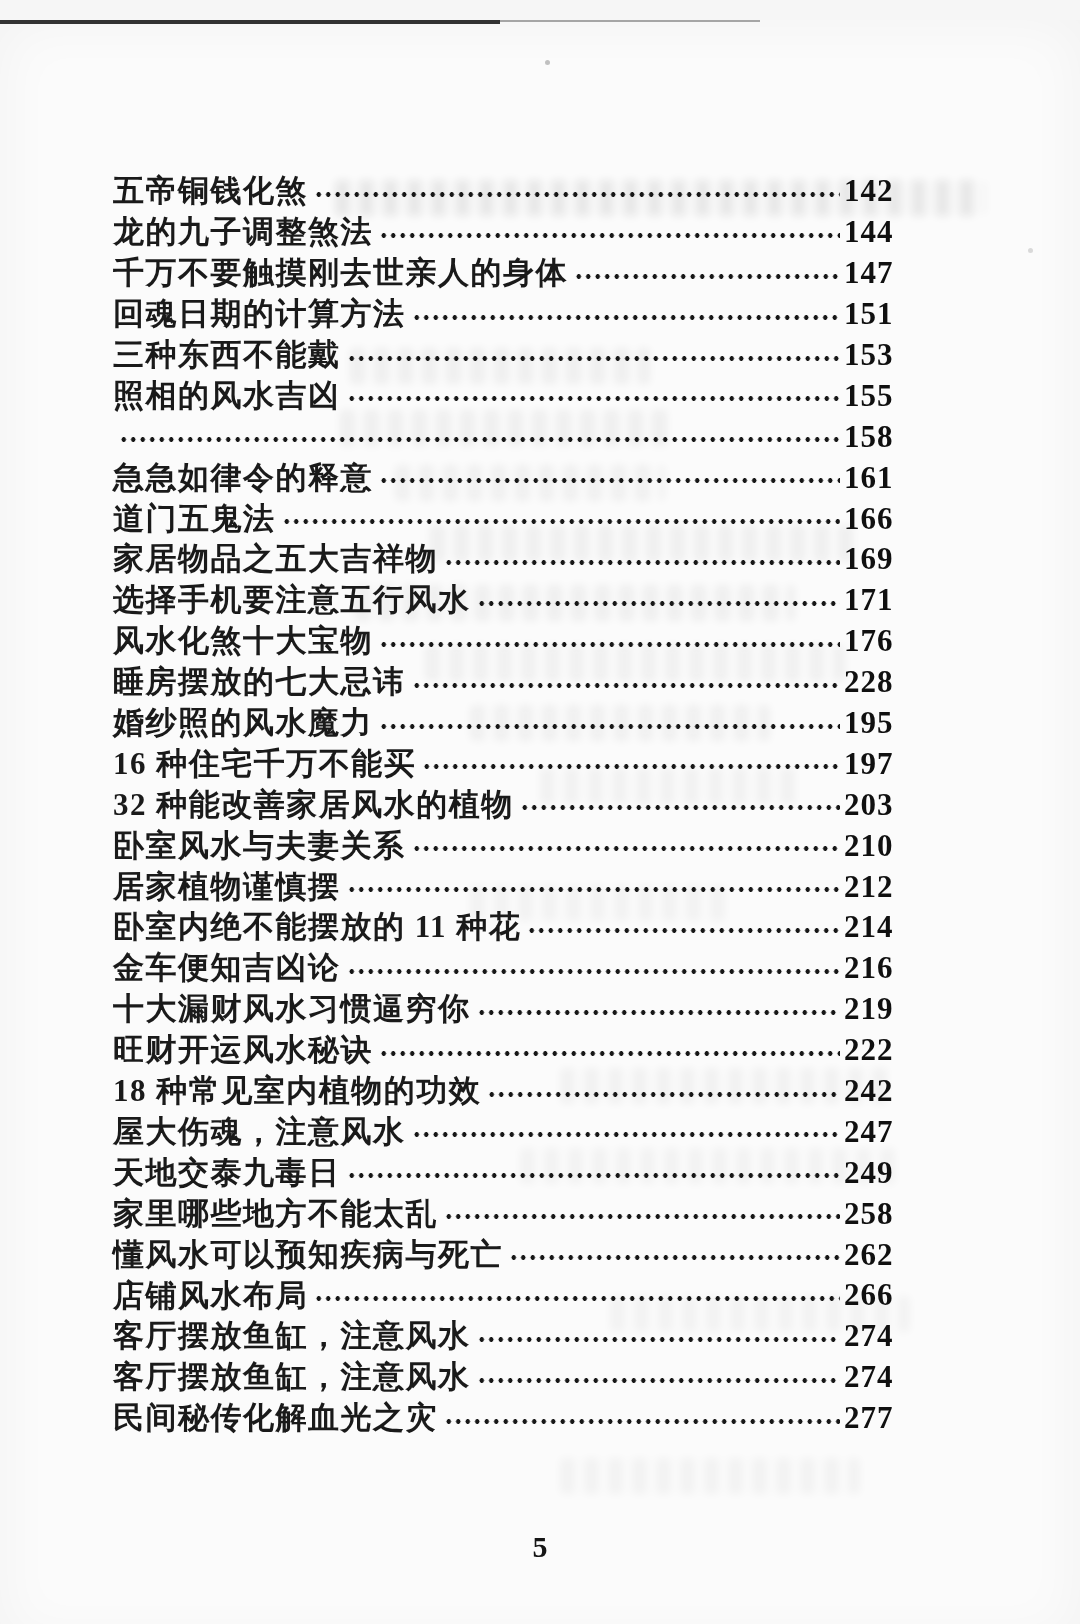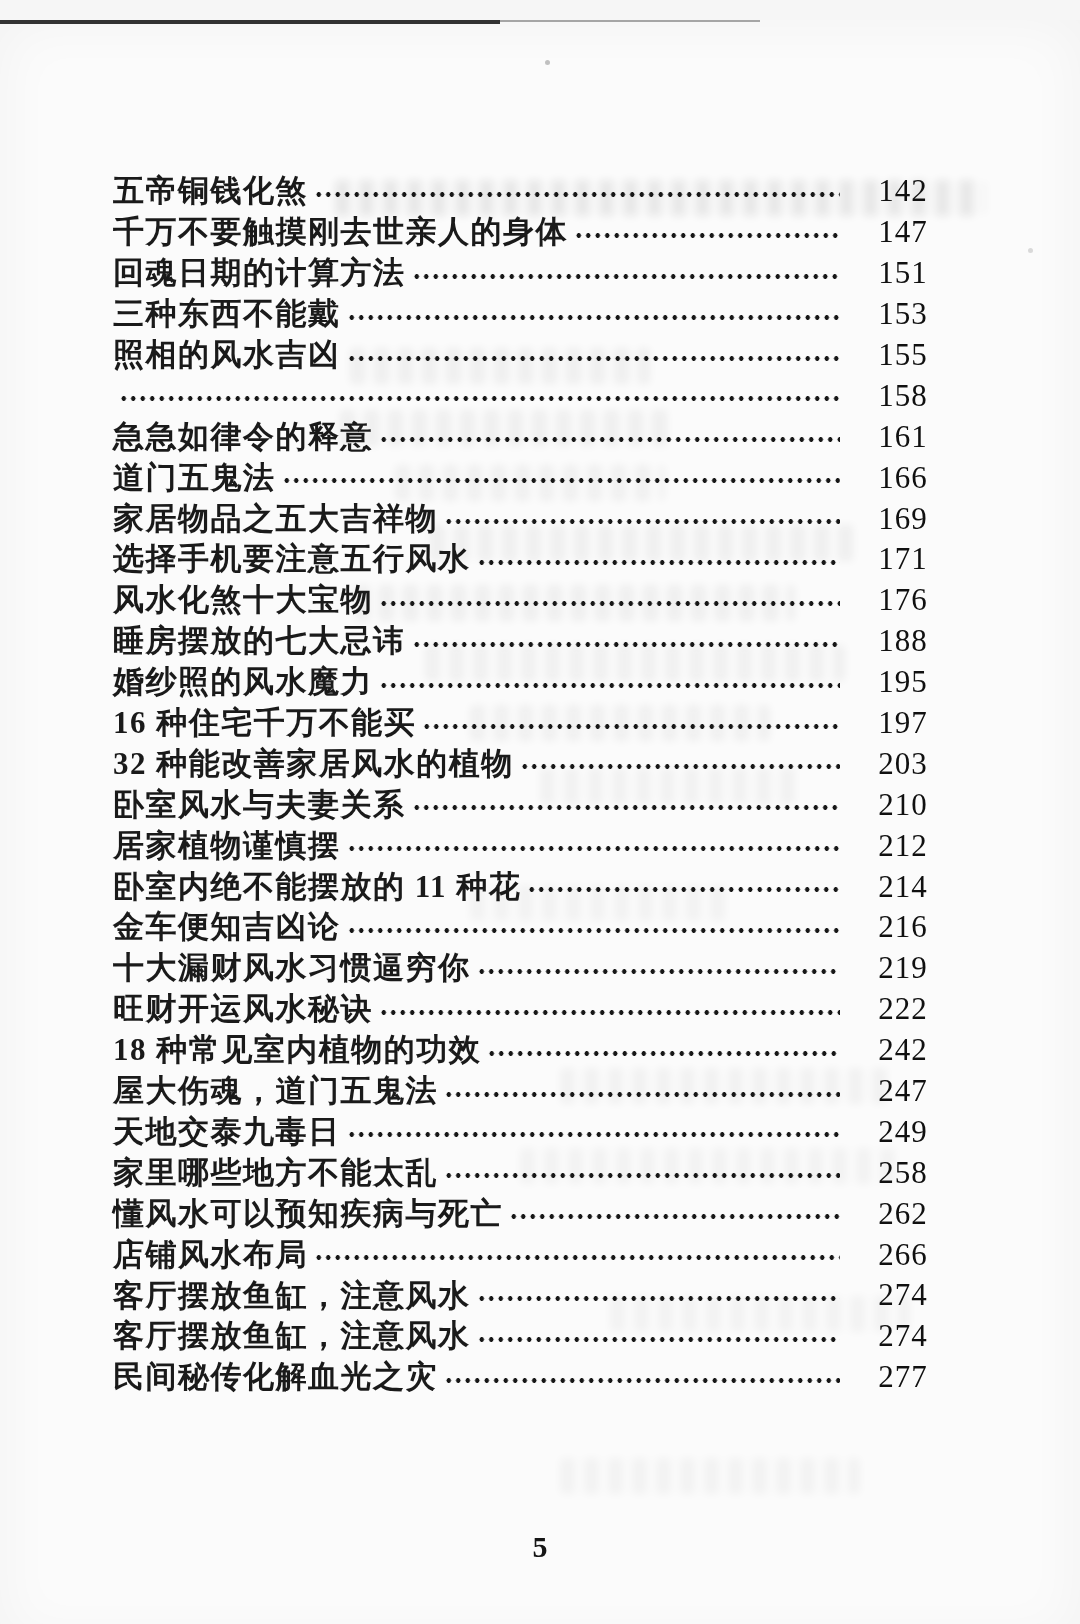--- a/index.html
+++ b/index.html
@@ -54,22 +54,22 @@
     height:31px;
     margin:6px 4px 0 6px;
     background-image:radial-gradient(circle,#161616 2.1px,rgba(0,0,0,0) 2.6px);
     background-size:9.5px 31px;
     background-repeat:repeat-x;
     background-position:left center;
     min-width:12px;
   }
   .toc-page{
     flex:0 0 118px;
-    text-align:center;
-    font-size:31px;font-weight:normal;color:#101010;
+    text-align:left;
+    font-size:31px;font-weight:bold;color:#101010;
     font-family:"Liberation Serif","DejaVu Serif",serif;
     letter-spacing:1px;
   }
   .folio{
     position:absolute;left:0;top:1510px;width:1080px;
     text-align:center;
     font-size:30px;font-weight:bold;color:#151515;
   }
   
   .ghost{
@@ -105,20 +105,25 @@
   <div class="ghost" style="left:610px;top:1276px;width:300px;opacity:.07;"></div>
   <div class="ghost" style="left:560px;top:1438px;width:300px;opacity:.07;"></div>
 
   <div class="toc" id="toc">
     <div class="toc-row">
       <span class="toc-title">五帝铜钱化煞</span>
       <span class="leader"></span>
       <span class="toc-page">142</span>
     </div>
 
+    <div class="toc-row">
+      <span class="toc-title">龙的九子调整煞法</span>
+      <span class="leader"></span>
+      <span class="toc-page">144</span>
+    </div>
 
     <div class="toc-row">
       <span class="toc-title">千万不要触摸刚去世亲人的身体</span>
       <span class="leader"></span>
       <span class="toc-page">147</span>
     </div>
 
     <div class="toc-row">
       <span class="toc-title">回魂日期的计算方法</span>
       <span class="leader"></span>
@@ -169,21 +174,21 @@
     <div class="toc-row">
       <span class="toc-title">风水化煞十大宝物</span>
       <span class="leader"></span>
       <span class="toc-page">176</span>
     </div>
 
 
     <div class="toc-row">
       <span class="toc-title">睡房摆放的七大忌讳</span>
       <span class="leader"></span>
-      <span class="toc-page">188</span>
+      <span class="toc-page">228</span>
     </div>
 
     <div class="toc-row">
       <span class="toc-title">婚纱照的风水魔力</span>
       <span class="leader"></span>
       <span class="toc-page">195</span>
     </div>
 
     <div class="toc-row">
       <span class="toc-title">16 种住宅千万不能买</span>
@@ -233,21 +238,21 @@
       <span class="toc-page">222</span>
     </div>
 
     <div class="toc-row">
       <span class="toc-title">18 种常见室内植物的功效</span>
       <span class="leader"></span>
       <span class="toc-page">242</span>
     </div>
 
     <div class="toc-row">
-      <span class="toc-title">屋大伤魂，道门五鬼法</span>
+      <span class="toc-title">屋大伤魂，注意风水</span>
       <span class="leader"></span>
       <span class="toc-page">247</span>
     </div>
 
     <div class="toc-row">
       <span class="toc-title">天地交泰九毒日</span>
       <span class="leader"></span>
       <span class="toc-page">249</span>
     </div>
 

